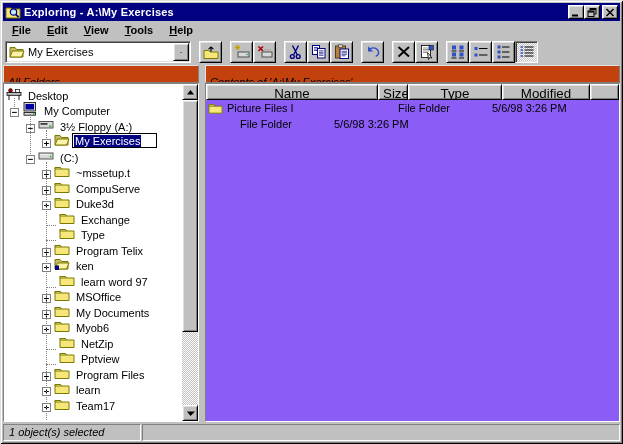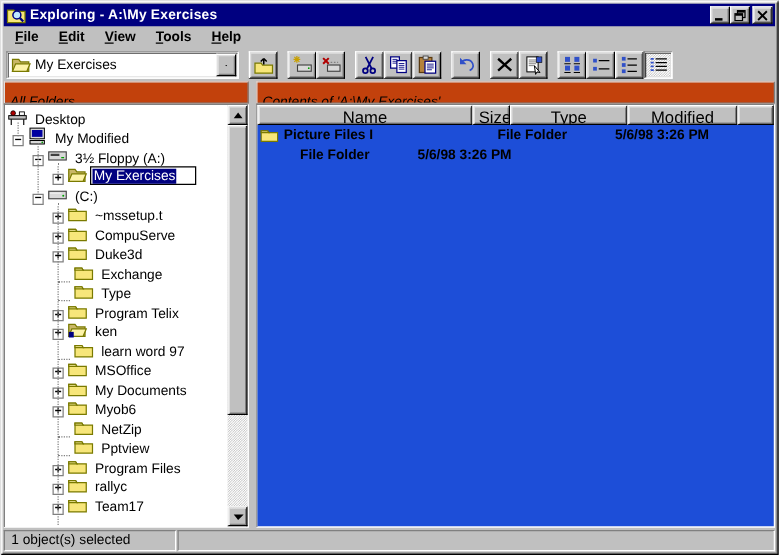--- a/index.html
+++ b/index.html
@@ -79,27 +79,27 @@
   .scroll-thumb{position:absolute;top:0;left:0;right:0;height:76%;}
   
   .list-box{flex:1;display:flex;flex-direction:column;min-height:0;}
   .col-headers{display:flex;height:16px;flex:0 0 auto;}
   .col-h{padding:1px 4px 0;white-space:nowrap;overflow:hidden;}
   .col-name{width:172px;}
   .col-size{width:30px;text-align:right;}
   .col-type{width:94px;}
   .col-mod{width:88px;}
   .col-rest{flex:1;}
-  .rows{flex:1;background:#1d4ed8;font-weight:bold;}
+  .rows{flex:1;background:#8b5cf6;}
   .list-row{display:flex;height:16px;align-items:center;}
   .cell{padding:0 4px;white-space:nowrap;overflow:hidden;}
   .cell-name{width:158px;display:flex;align-items:center;gap:4px;padding:0 2px;}
   .cell-name .ic{width:15px;height:14px;display:flex;flex:0 0 auto;}
   
-  .statusbar{flex:0 0 auto;height:17px;display:flex;gap:1px;margin-top:2px;}
+  .statusbar{flex:0 0 auto;height:17px;display:flex;gap:1px;margin-top:2px;font-style:italic;}
   .status-pane{border:1px solid;border-color:#808080 #fff #fff #808080;
     padding:1px 5px;white-space:nowrap;overflow:hidden;background:#c0c0c0;}
   .status-left{width:138px;flex:0 0 auto;}
   .status-right{flex:1;}
   u{text-decoration:underline;}
 </style>
 </head>
 <body>
 
 <div class="window">
@@ -311,21 +311,21 @@
               <button class="expand-box" style="margin-left: 6px;">−</button>
               <span class="tree-ic" style="display: flex; align-items: center;">
                 <svg width="16" height="16" viewBox="0 0 16 16">
                   <rect x="2" y="1.5" width="11.5" height="8.5" fill="#d9d9d9" stroke="#000" stroke-width=".8"></rect>
                   <rect x="3.5" y="3" width="8.5" height="5.5" fill="#0000a0"></rect>
                   <rect x="5.5" y="10" width="4.5" height="1.4" fill="#a0a0a0"></rect>
                   <rect x="2" y="11.4" width="11.5" height="2.8" fill="#d9d9d9" stroke="#000" stroke-width=".8"></rect>
                   <circle cx="11.8" cy="12.8" r=".7" fill="#00a000"></circle>
                 </svg>
               </span>
-              <span class="tree-label">My Modified</span>
+              <span class="tree-label">My Computer</span>
             </div>
             <div class="tree-row">
               <button class="expand-box" style="margin-left: 22px;">−</button>
               <span class="tree-ic" style="display: flex; align-items: center;">
                 <svg width="16" height="16" viewBox="0 0 16 16">
                   <rect x="1" y="4.5" width="14" height="6.5" fill="#d9d9d9" stroke="#404040" stroke-width=".9"></rect>
                   <rect x="2.5" y="6" width="7" height="1.8" fill="#404040"></rect>
                   <rect x="11" y="8.6" width="2.3" height="1" fill="#00a000"></rect>
                 </svg>
               </span>
@@ -497,21 +497,21 @@
               <span class="tree-label">Program Files</span>
             </div>
             <div class="tree-row">
               <button class="expand-box" style="margin-left: 38px;">+</button>
               <span class="tree-ic" style="display: flex; align-items: center;">
                 <svg width="16" height="16" viewBox="0 0 16 16">
                   <path d="M1 4.5h5.5l1 1.5H15v7.5H1z" fill="#f7e67a" stroke="#7a7a00"></path>
                   <path d="M1 4.5h5.5l1 1.5H1z" fill="#fdf3a8" stroke="#7a7a00"></path>
                 </svg>
               </span>
-              <span class="tree-label">rallyc</span>
+              <span class="tree-label">learn</span>
             </div>
             <div class="tree-row">
               <button class="expand-box" style="margin-left: 38px;">+</button>
               <span class="tree-ic" style="display: flex; align-items: center;">
                 <svg width="16" height="16" viewBox="0 0 16 16">
                   <path d="M1 4.5h5.5l1 1.5H15v7.5H1z" fill="#f7e67a" stroke="#7a7a00"></path>
                   <path d="M1 4.5h5.5l1 1.5H1z" fill="#fdf3a8" stroke="#7a7a00"></path>
                 </svg>
               </span>
               <span class="tree-label">Team17</span>

